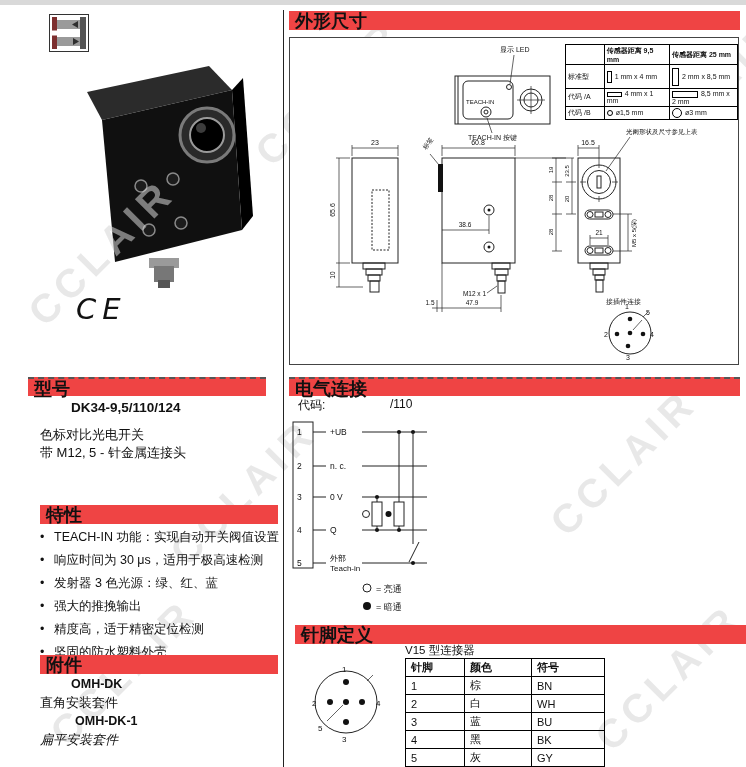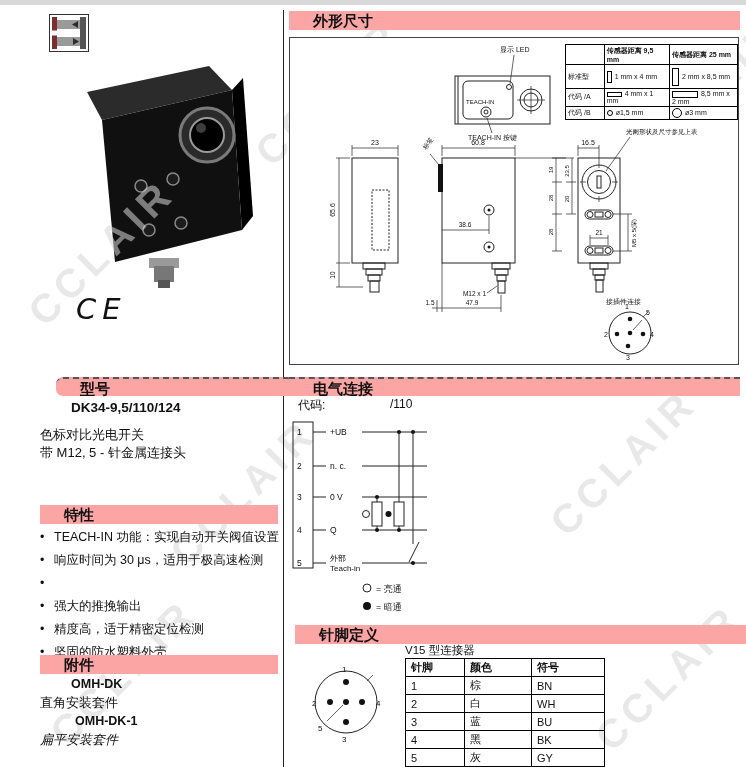--- a/index.html
+++ b/index.html
@@ -4,21 +4,21 @@
 <style>
   html,body{margin:0;padding:0;background:#fff;}
   #page{position:relative;width:746px;height:767px;background:#fff;overflow:hidden;
         font-family:"Liberation Sans","DejaVu Sans",sans-serif;color:#111;}
   .abs{position:absolute;}
   .z{z-index:2;}
   .topstrip{left:0;top:0;width:746px;height:5px;background:#d9d9d9;}
   .vdivider{left:283px;top:10px;width:1px;height:757px;background:#222;}
   .wm{color:#d6d6d6;opacity:.55;font-size:40px;font-weight:bold;letter-spacing:6px;
       transform:rotate(-45deg);z-index:1;pointer-events:none;}
-  .sec-h{background:#fca5a5;font-weight:bold;font-size:15px;padding:2px 6px 1px 24px;
+  .sec-h{background:#ef4444;font-weight:bold;font-size:18px;padding:2px 6px 1px 6px;
          box-sizing:border-box;height:19px;line-height:16px;}
   .dash-top{border-top:2px dashed #555;}
   .bold{font-weight:bold;margin-left:31px;}
   .txt12{font-size:13px;line-height:18px;}
   .bullets{width:240px;font-size:12.5px;line-height:18px;}
   .bullet{display:flex;margin-bottom:5px;}
   .bullet .dot{width:14px;flex:none;}
   .frame{border:1px solid #444;box-sizing:border-box;background:#fff;}
   svg.draw line,svg.draw rect,svg.draw circle,svg.draw path,svg.draw polyline,svg.draw polygon
     {stroke:#222;fill:none;stroke-width:1;}
@@ -79,37 +79,38 @@
     <circle cx="116" cy="129" r="6" fill="#1c1c1c" stroke="#8a8a8a" stroke-width="1.5"></circle>
     <circle cx="92" cy="180" r="6" fill="#1c1c1c" stroke="#8a8a8a" stroke-width="1.5"></circle>
     <circle cx="124" cy="173" r="6" fill="#1c1c1c" stroke="#8a8a8a" stroke-width="1.5"></circle>
     <rect x="92" y="208" width="30" height="10" fill="#9a9a9a"></rect>
     <rect x="97" y="216" width="20" height="16" fill="#777"></rect>
     <rect x="101" y="230" width="12" height="8" fill="#555"></rect>
   </svg>
 
   <div class="abs ce z" style="left:76px;top:292px;">CE</div>
 
-  <div class="abs sec-h dash-top z" style="left:56px;top:377px;width:238px;border-radius:7px;">型号</div>
+  <div class="abs sec-h dash-top z" style="left:28px;top:377px;width:238px;">型号</div>
   <div class="abs bold z" style="left:40px;top:400px;font-size:13.5px;">DK34-9,5/110/124</div>
   <div class="abs txt12 z" style="left:40px;top:426px;">色标对比光电开关</div>
   <div class="abs txt12 z" style="left:40px;top:444px;">带 M12, 5 - 针金属连接头</div>
 
   <div class="abs sec-h z" style="left:40px;top:505px;width:238px;">特性</div>
   <div class="abs bullets z" style="left:40px;top:528px;">
     <div class="bullet">
         <span class="dot">•</span>
         <span>TEACH-IN 功能：实现自动开关阀值设置</span>
       </div>
     <div class="bullet">
         <span class="dot">•</span>
         <span>响应时间为 30 μs，适用于极高速检测</span>
       </div>
     <div class="bullet">
         <span class="dot">•</span>
+        <span>发射器 3 色光源：绿、红、蓝</span>
       </div>
     <div class="bullet">
         <span class="dot">•</span>
         <span>强大的推挽输出</span>
       </div>
     <div class="bullet">
         <span class="dot">•</span>
         <span>精度高，适于精密定位检测</span>
       </div>
     <div class="bullet">

